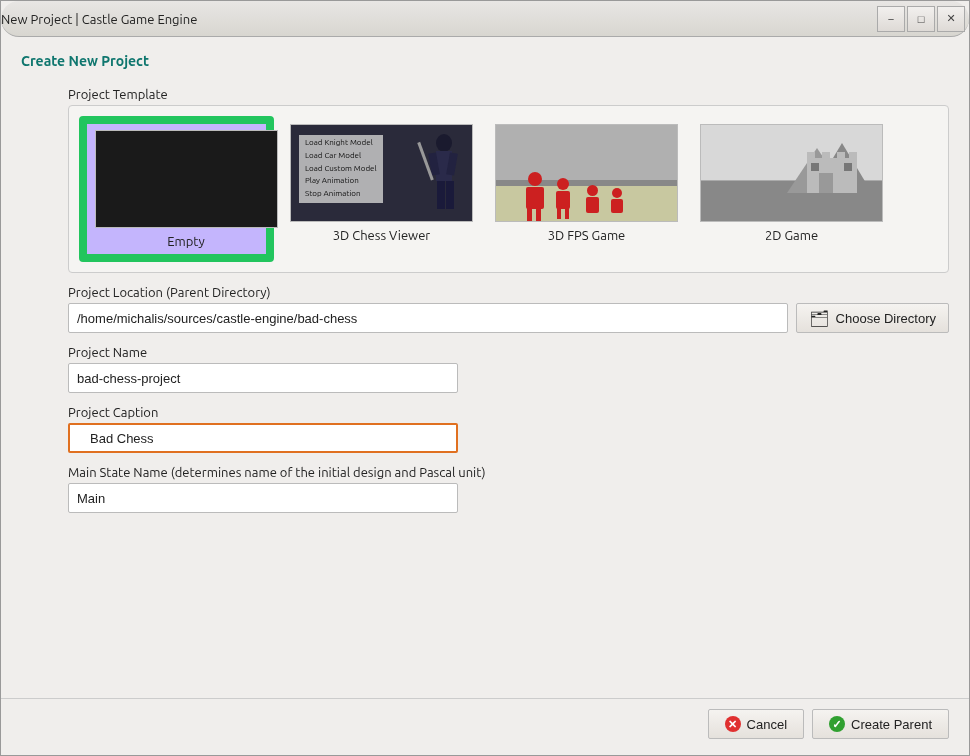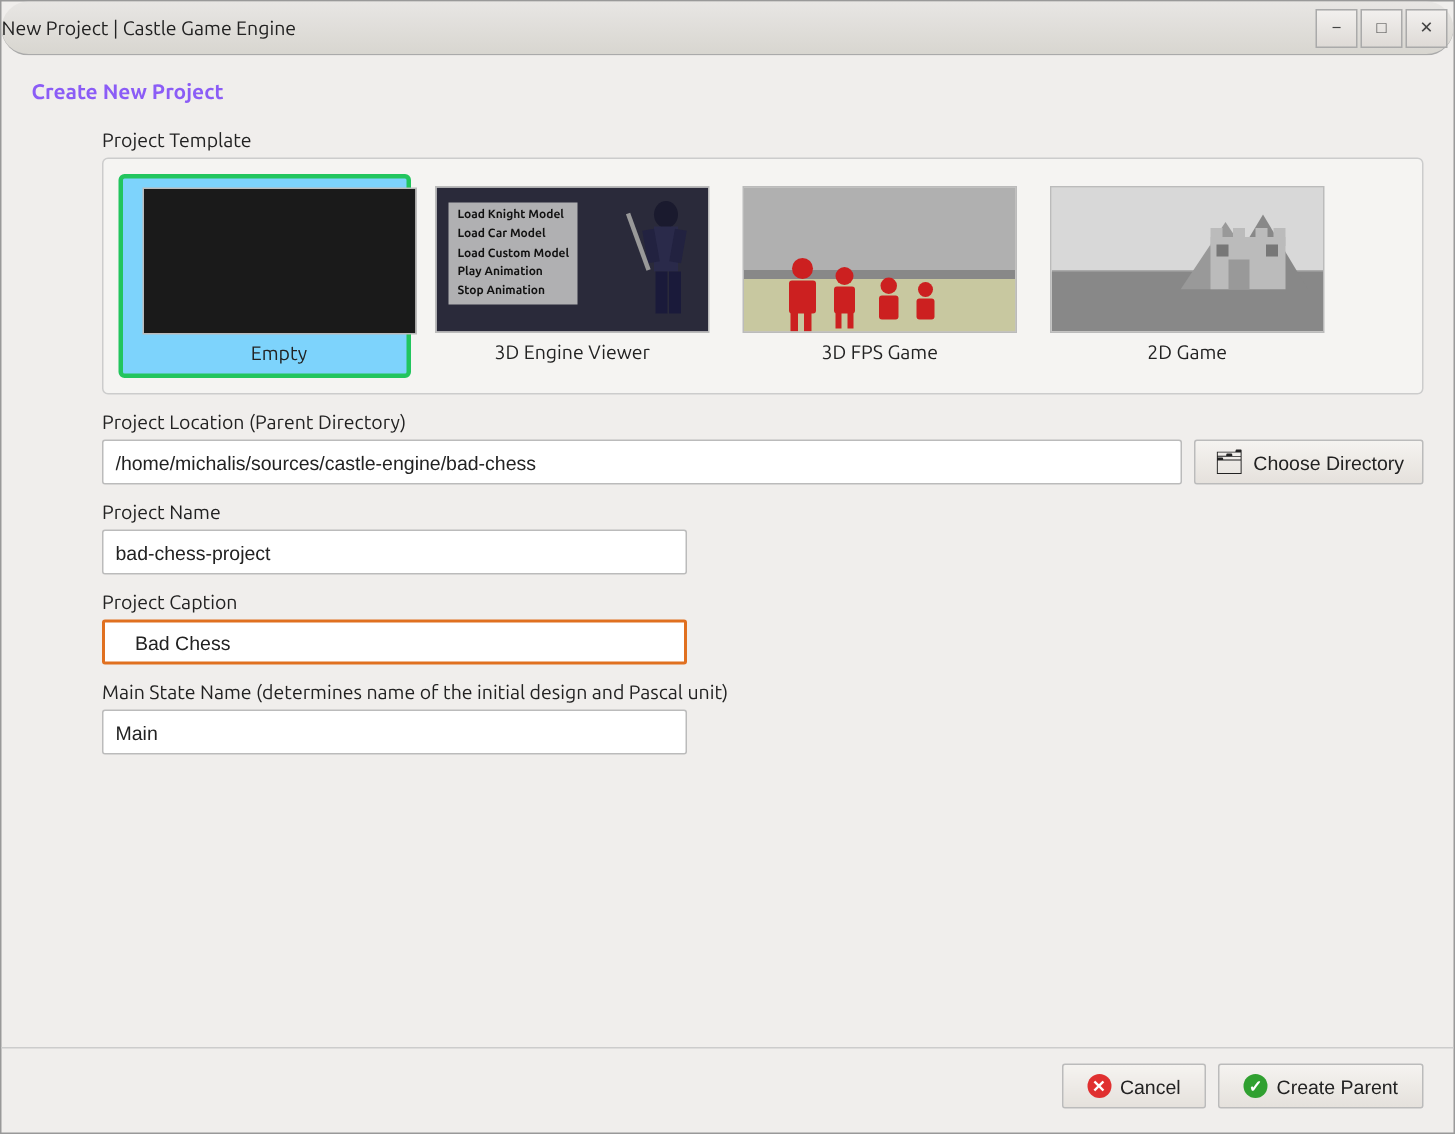--- a/index.html
+++ b/index.html
@@ -60,21 +60,21 @@
     .window-body {
       flex: 1;
       padding: 16px 20px;
       display: flex;
       flex-direction: column;
       gap: 12px;
       overflow: auto;
     }
     .section-title {
       font-size: 14px;
-      color: #8b5cf6;
+      color: #0f766e;
       margin-bottom: 6px;
     }
     .templates-container {
       border: 1px solid #ccc;
       border-radius: 4px;
       background: #f5f4f2;
       padding: 10px;
       display: flex;
       gap: 10px;
     }
@@ -83,22 +83,22 @@
       flex-direction: column;
       align-items: center;
       border: 2px solid transparent;
       border-radius: 4px;
       padding: 6px;
       cursor: pointer;
       background: transparent;
       width: 195px;
     }
     .template-card.selected {
-      border: 3px solid #22c55e;
-      background: #7dd3fc;
+      border: 8px solid #22c55e;
+      background: #c4b5fd;
       padding-left: 25px;
     }
     .template-thumb {
       width: 183px;
       height: 98px;
       border: 1px solid #bbb;
       overflow: hidden;
       display: flex;
       align-items: center;
       justify-content: center;
@@ -246,21 +246,20 @@
     
     .thumb-3dmodel-menu {
       position: absolute;
       top: 10px;
       left: 8px;
       background: rgba(200,200,200,0.85);
       padding: 2px 6px;
       font-size: 8px;
       color: #111;
       line-height: 1.6;
-      font-weight: bold;
     }
     .thumb-fps-ground {
       position: absolute;
       bottom: 0;
       left: 0;
       right: 0;
       height: 35px;
       background: #c8c8a0;
     }
     .thumb-fps-wall {
@@ -328,21 +327,21 @@
                 <rect x="44" y="20" width="16" height="30" fill="#2a2a4a"></rect>
                 <rect x="38" y="22" width="8" height="22" fill="#222240" transform="rotate(-10,42,33)"></rect>
                 <rect x="56" y="22" width="8" height="22" fill="#222240" transform="rotate(10,60,33)"></rect>
                 <rect x="45" y="50" width="8" height="28" fill="#1a1a3a"></rect>
                 <rect x="54" y="50" width="8" height="28" fill="#1a1a3a"></rect>
 
                 <rect x="32" y="10" width="3" height="40" fill="#999" transform="rotate(-20,34,30)"></rect>
               </svg>
             </div>
           </div>
-          <span class="template-label">3D Engine Viewer</span>
+          <span class="template-label">3D Chess Viewer</span>
         </div>
 
         <div class="template-card">
           <div class="template-thumb">
             <div class="thumb-fps">
               <div class="thumb-fps-wall"></div>
               <div class="thumb-fps-ground"></div>
 
               <div style="position:absolute;bottom:12px;left:30px;">
                 <div style="width:14px;height:14px;background:#cc2020;border-radius:50%;margin-bottom:1px;margin-left:2px;"></div>

